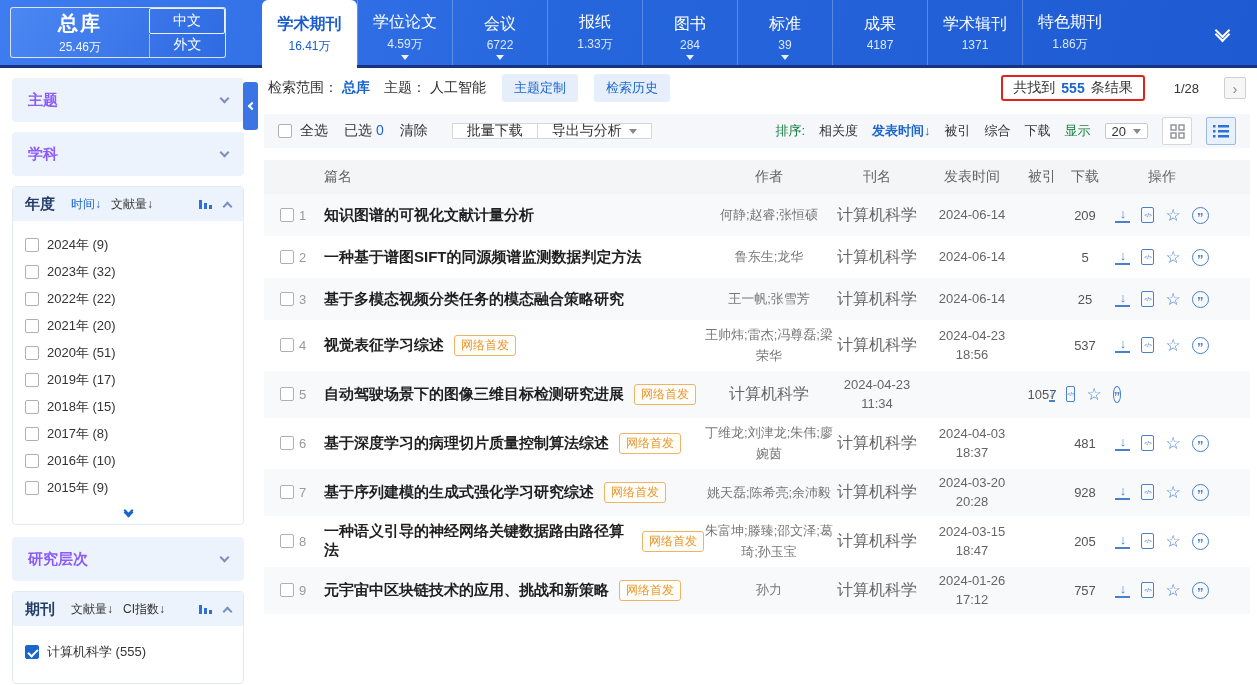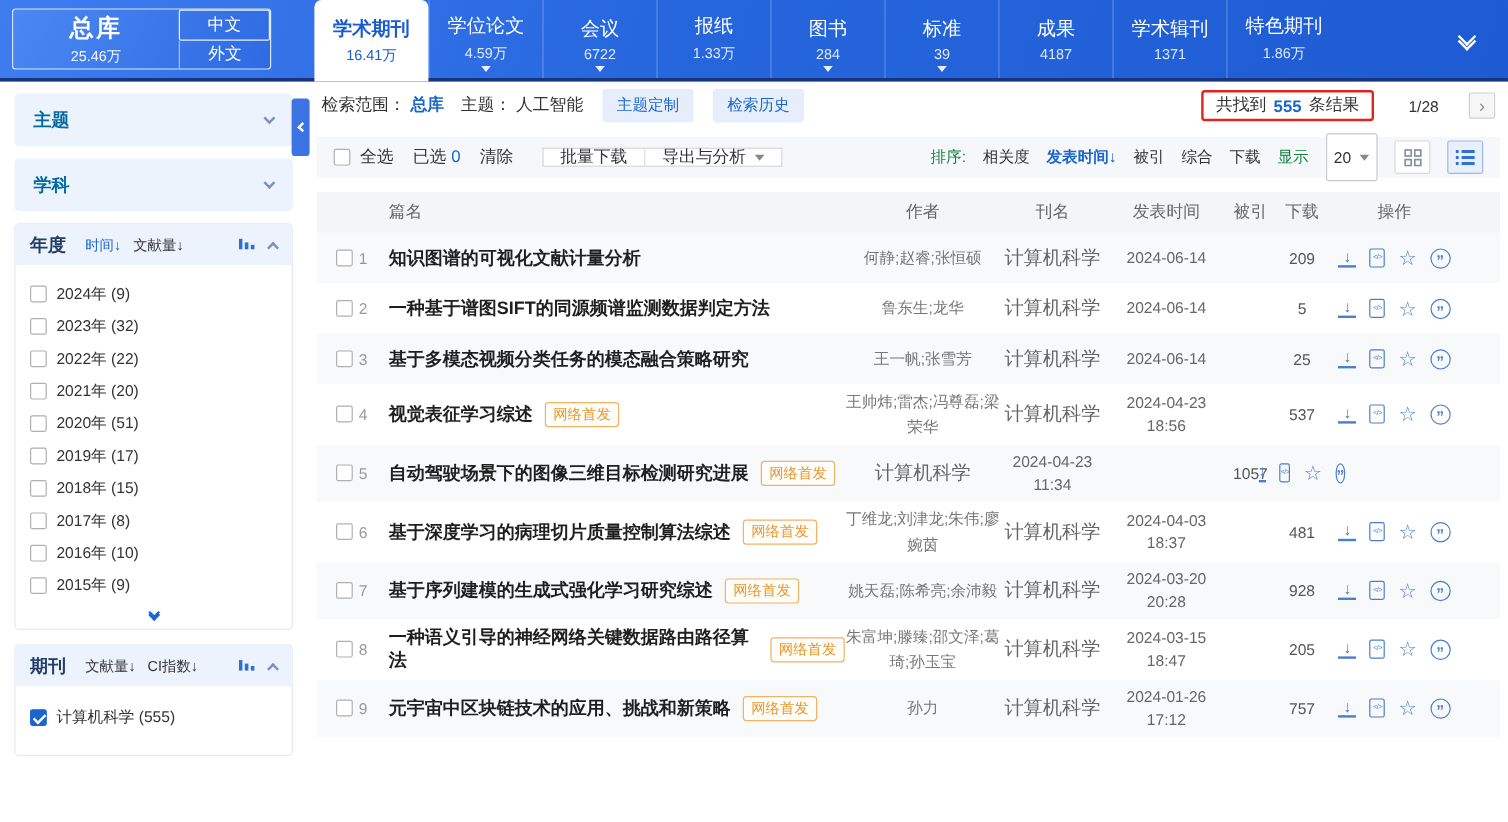--- a/index.html
+++ b/index.html
@@ -31,21 +31,21 @@
   .nav-more .chev { width:11px; height:11px; }
   .nav-more .chev + .chev { margin-top:-7px; }
 
   
   .content { display:flex; align-items:flex-start; }
   .sidebar { position:relative; width:258px; padding:10px 14px 0 12px; flex-shrink:0; }
   .collapse-btn { position:absolute; right:0px; top:14px; width:15px; height:48px; background:#3d74e3; border-radius:3px; display:flex; align-items:center; justify-content:center; cursor:pointer; z-index:3; }
   .collapse-btn .chev { width:6px; height:6px; transform:rotate(135deg); margin-left:2px; }
 
   .side-card { background:#edf3fc; border-radius:4px; height:44px; display:flex; align-items:center; padding:0 16px; margin-bottom:10px; cursor:pointer; }
-  .side-card .sc-title { font-size:15px; font-weight:bold; color:#0369a1; flex:1; }
+  .side-card .sc-title { font-size:15px; font-weight:bold; color:#8b5cf6; flex:1; }
   .chev-dn { width:7px; height:7px; border-color:#7a90c0; transform:rotate(45deg); margin-top:-3px; }
   .chev-up { width:7px; height:7px; border-color:#7a90c0; transform:rotate(-135deg); margin-top:4px; }
   .sb-chev { display:inline-block; border-right:2px solid #7a90c0; border-bottom:2px solid #7a90c0; }
 
   .side-panel { border:1px solid #e4e8f0; border-radius:4px; margin-bottom:12px; background:#fff; }
   .side-head { background:#edf3fc; height:34px; display:flex; align-items:center; padding:0 12px; gap:10px; }
   .side-head .sc-title { font-size:15px; font-weight:bold; color:#243c68; margin-right:6px; }
   .sort-link { font-size:12px; color:#333; cursor:pointer; }
   .sort-link.active { color:#1a66cc; }
   .bar-icon { margin-left:auto; cursor:pointer; }
@@ -76,21 +76,21 @@
   .tb-item { font-size:14px; color:#333; margin-right:16px; cursor:pointer; }
   .tb-zero { color:#1a66cc; margin-left:4px; }
   .tb-btns { display:flex; margin-left:8px; }
   .tb-btn { height:16px; background:#fff; border:1px solid #d6d6d6; font-size:14px; color:#333; display:flex; align-items:center; padding:0 14px; cursor:pointer; }
   .tb-btn + .tb-btn { border-left:none; }
   .caret-dn { width:0; height:0; border:4px solid transparent; border-top:5px solid #888; margin-left:7px; margin-top:4px; }
   .tb-right { margin-left:auto; display:flex; align-items:center; gap:14px; }
   .sort-opt { font-size:13px; color:#333; cursor:pointer; }
   .sort-opt.lbl2 { color:#15803d; cursor:default; }
   .sort-opt.active { color:#1a66cc; font-weight:bold; }
-  .size-select { display:flex; align-items:center; border:1px solid #c9c9c9; background:#fff; border-radius:2px; height:40px; padding:0 6px; font-size:13px; color:#333; cursor:pointer; }
+  .size-select { display:flex; align-items:center; border:1px solid #c9c9c9; background:#fff; border-radius:2px; height:16px; padding:0 6px; font-size:13px; color:#333; cursor:pointer; }
   .view-btn { width:30px; height:28px; border:1px solid #d8d8d8; background:#fff; border-radius:2px; display:flex; align-items:center; justify-content:center; cursor:pointer; }
   .view-btn.active { border-color:#9db9e8; background:#e8f0fc; }
 
   .grid-cols { display:grid; grid-template-columns:44px 380px 130px 86px 104px 36px 50px 104px; align-items:center; }
   .thead { margin-top:12px; height:34px; background:#f4f5f7; font-size:14px; color:#666; padding-left:16px; }
   .thead > div { text-align:center; }
   .thead .h-title { text-align:left; }
 
   .row { padding:4px 0 4px 16px; min-height:42px; }
   .rows .row:nth-child(odd) { background:#f7f9fb; }
@@ -250,20 +250,24 @@
               <span class="cbx"></span>
               <span>2015年 (9)</span>
             </div>
         </div>
         <div class="expand-more">
           <span class="sb-chev"></span>
           <span class="sb-chev"></span>
         </div>
       </div>
 
+      <div class="side-card">
+        <span class="sc-title">研究层次</span>
+        <span class="sb-chev chev-dn"></span>
+      </div>
 
       <div class="side-panel">
         <div class="side-head">
           <span class="sc-title">期刊</span>
           <span class="sort-link">文献量↓</span>
           <span class="sort-link">CI指数↓</span>
           <span class="bar-icon">
             <svg width="15" height="13" viewBox="0 0 15 13">
                 <rect x="0" y="4" width="3" height="9" fill="#2f6fd6"></rect>
                 <rect x="5" y="7" width="3" height="6" fill="#2f6fd6"></rect>

